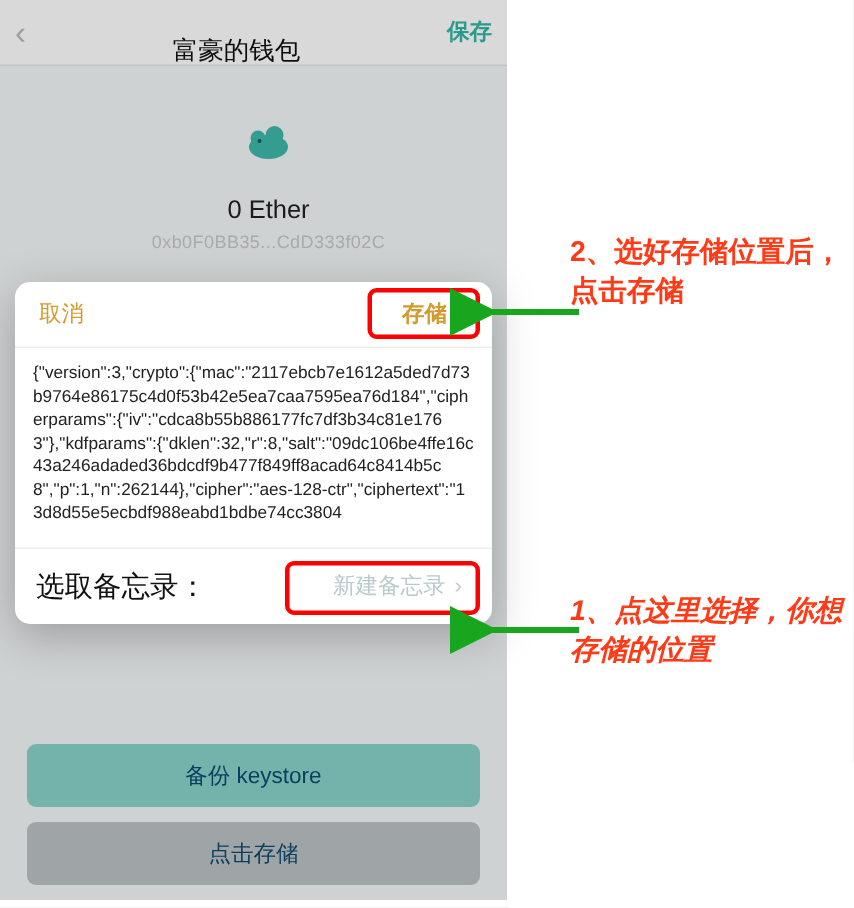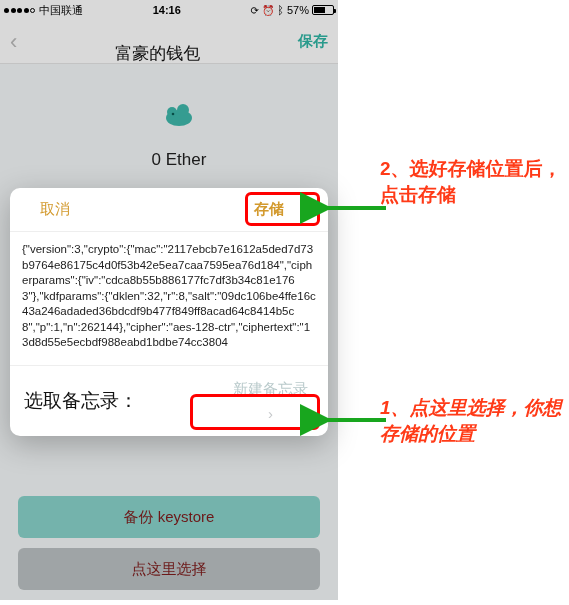--- a/index.html
+++ b/index.html
@@ -23,95 +23,74 @@
   .nav-save { color: #31b6a5; font-size: 15px; font-weight: bold; }
 
   .wallet-body { padding-top: 22px; text-align: center; padding-left: 20px; }
   .wallet-icon { width: 56px; height: 56px; margin: 0 auto 8px; border-radius: 50%; display: flex; align-items: center; justify-content: center; }
   .wallet-icon svg { width: 36px; height: 28px; }
   .balance { font-size: 17px; color: #222; margin-top: 2px; }
   .address { font-size: 12px; color: #c5c9cb; margin-top: 4px; letter-spacing: 0.3px; }
 
   .modal-dim { position: absolute; left: 0; top: 0; width: 338px; height: 600px; background: rgba(0,0,0,0.15); pointer-events: none; }
   .modal { position: absolute; left: 10px; top: 188px; width: 318px; background: #fff; border-radius: 10px; box-shadow: 0 8px 30px rgba(0,0,0,0.25); overflow: hidden; }
-  .modal-head { display: flex; align-items: center; justify-content: space-between; padding: 8px 30px; border-bottom: 1px solid #eee; }
+  .modal-head { display: flex; align-items: center; justify-content: space-between; padding: 8px 16px; border-bottom: 1px solid #eee; }
   .modal-cancel { color: #d39a2e; font-size: 15px; }
   .modal-store { color: #d39a2e; font-size: 15px; font-weight: 600; padding: 4px 14px; }
   .hl1 { position: absolute; right: 8px; top: 4px; width: 75px; height: 34px; border: 3px solid #ff0000; border-radius: 6px; }
 
   .modal-blob { padding: 10px 12px 14px; font-size: 11.5px; line-height: 1.35; color: #222; word-break: break-all; border-bottom: 1px solid #eee; }
   .modal-memo { display: flex; align-items: center; justify-content: space-between; padding: 12px 14px; }
   .memo-label { font-size: 19px; color: #111; }
-  .memo-action { color: #b9cacb; font-size: 15px; display: flex; align-items: center; gap: 6px; padding: 2px 6px; flex-direction: column; }
+  .memo-action { color: #b9cacb; font-size: 15px; display: flex; align-items: center; gap: 6px; padding: 2px 6px; }
   .memo-action .chev { color: #c6c9cb; font-size: 15px; }
   .hl2 { position: absolute; right: 8px; bottom: 6px; width: 130px; height: 36px; border: 3px solid #ff0000; border-radius: 6px; }
 
   .btn-area { position: absolute; left: 0; bottom: 10px; width: 338px; padding: 0 18px; }
-  .btn { width: 100%; height: 42px; border-radius: 6px; color: #7f1d1d; display: flex; align-items: center; justify-content: center; font-size: 15px; margin-top: 10px; }
+  .btn { width: 100%; height: 42px; border-radius: 6px; color: #0c4a6e; display: flex; align-items: center; justify-content: center; font-size: 15px; margin-top: 10px; }
   .btn.teal { background: rgba(49,182,165,0.55); }
   .btn.grey { background: rgba(130,140,142,0.5); }
 
   .arrow { position: absolute; pointer-events: none; }
   .arrow svg { overflow: visible; }
 
   .anno { position: absolute; font-size: 19px; font-weight: 700; color: #ff3a17; line-height: 1.35; }
   .anno1 { left: 380px; top: 156px; }
   .anno2 { left: 380px; top: 395px; font-style: italic; }
 </style>
 </head>
 <body>
 
 <div class="stage">
 
   <div class="phone">
 
-    <div class="statusbar">
-      <div class="left">
-        <span class="dots">
-          <span></span>
-            <span></span>
-            <span></span>
-            <span></span>
-            <span class="empty"></span>
-        </span>
-        <span>中国联通</span>
-      </div>
-      <div style="font-weight:600;">14:16</div>
-      <div class="sb-right">
-        <span style="font-size:10px;">⟳</span>
-        <span style="font-size:10px;">⏰</span>
-        <span style="font-size:11px;">ᛒ</span>
-        <span>57%</span>
-        <span class="battery">
-            <span class="fill"></span>
-          </span>
-      </div>
-    </div>
 
     <div class="navbar">
       <span class="nav-back">‹</span>
       <span class="nav-title">富豪的钱包</span>
       <span class="nav-save">保存</span>
     </div>
 
     <div class="wallet-body">
       <div class="wallet-icon">
         <svg viewBox="0 0 36 28">
             <ellipse cx="18" cy="18" rx="13" ry="8" fill="#3fb8ab"></ellipse>
             <circle cx="11" cy="12" r="5" fill="#3fb8ab"></circle>
             <circle cx="22" cy="10" r="6" fill="#3fb8ab"></circle>
             <circle cx="12" cy="14" r="1.3" fill="#0a5b54"></circle>
           </svg>
       </div>
       <div class="balance">0 Ether</div>
+      <div class="address">0xb0F0BB35...CdD333f02C</div>
     </div>
 
     <div class="btn-area">
       <div class="btn teal">备份 keystore</div>
-      <div class="btn grey">点这里选择</div>
+      <div class="btn grey">点击存储</div>
     </div>
   </div>
 
   <div class="modal-dim"></div>
 
   <div class="modal">
     <div class="modal-head">
       <span class="modal-cancel">取消</span>
       <span class="modal-store">存储</span>
     </div>

